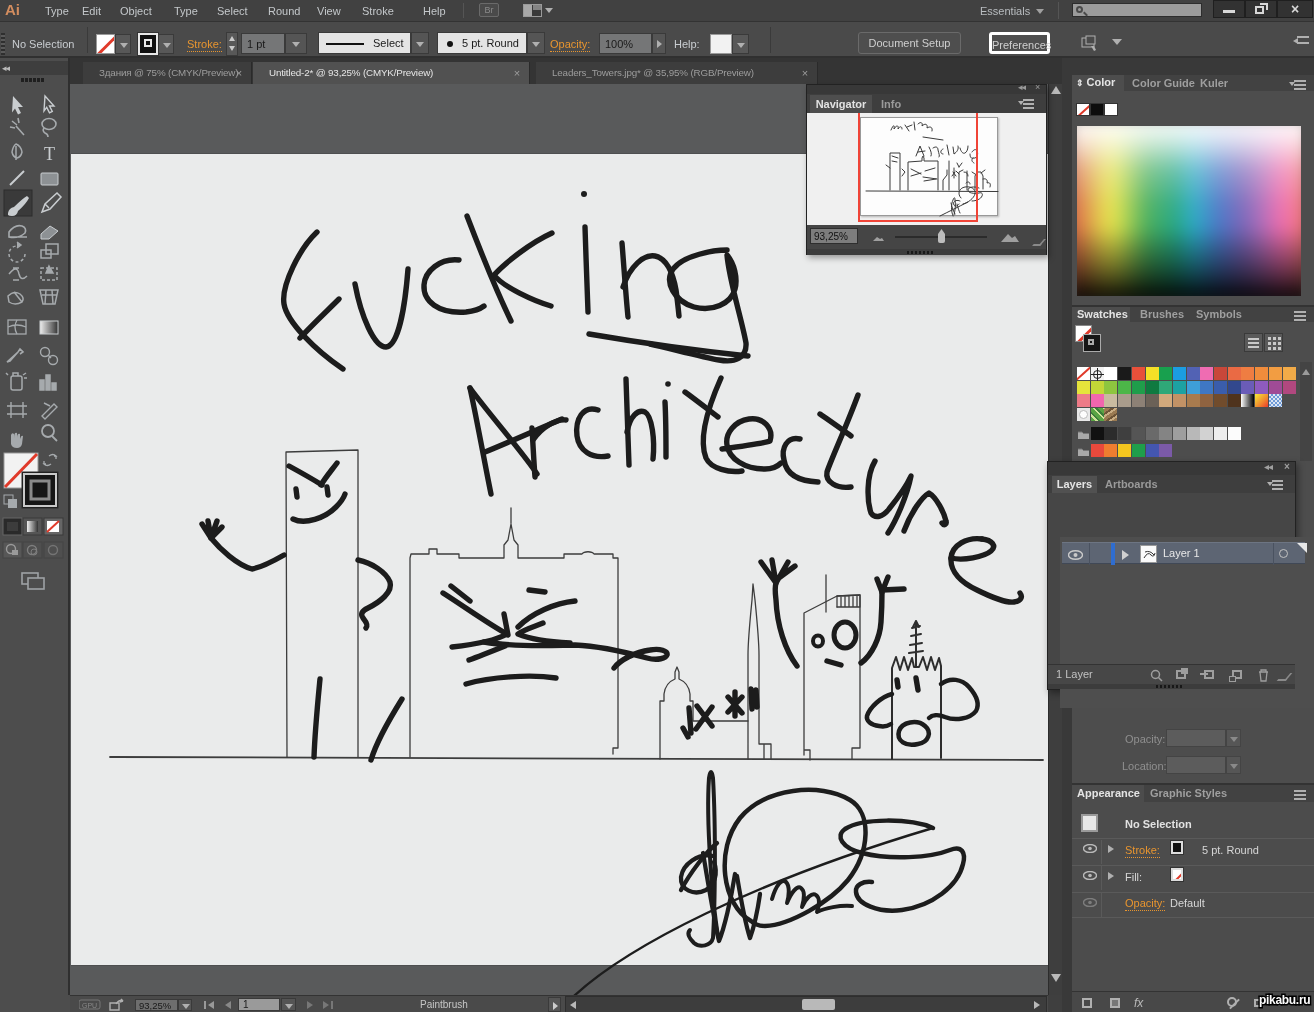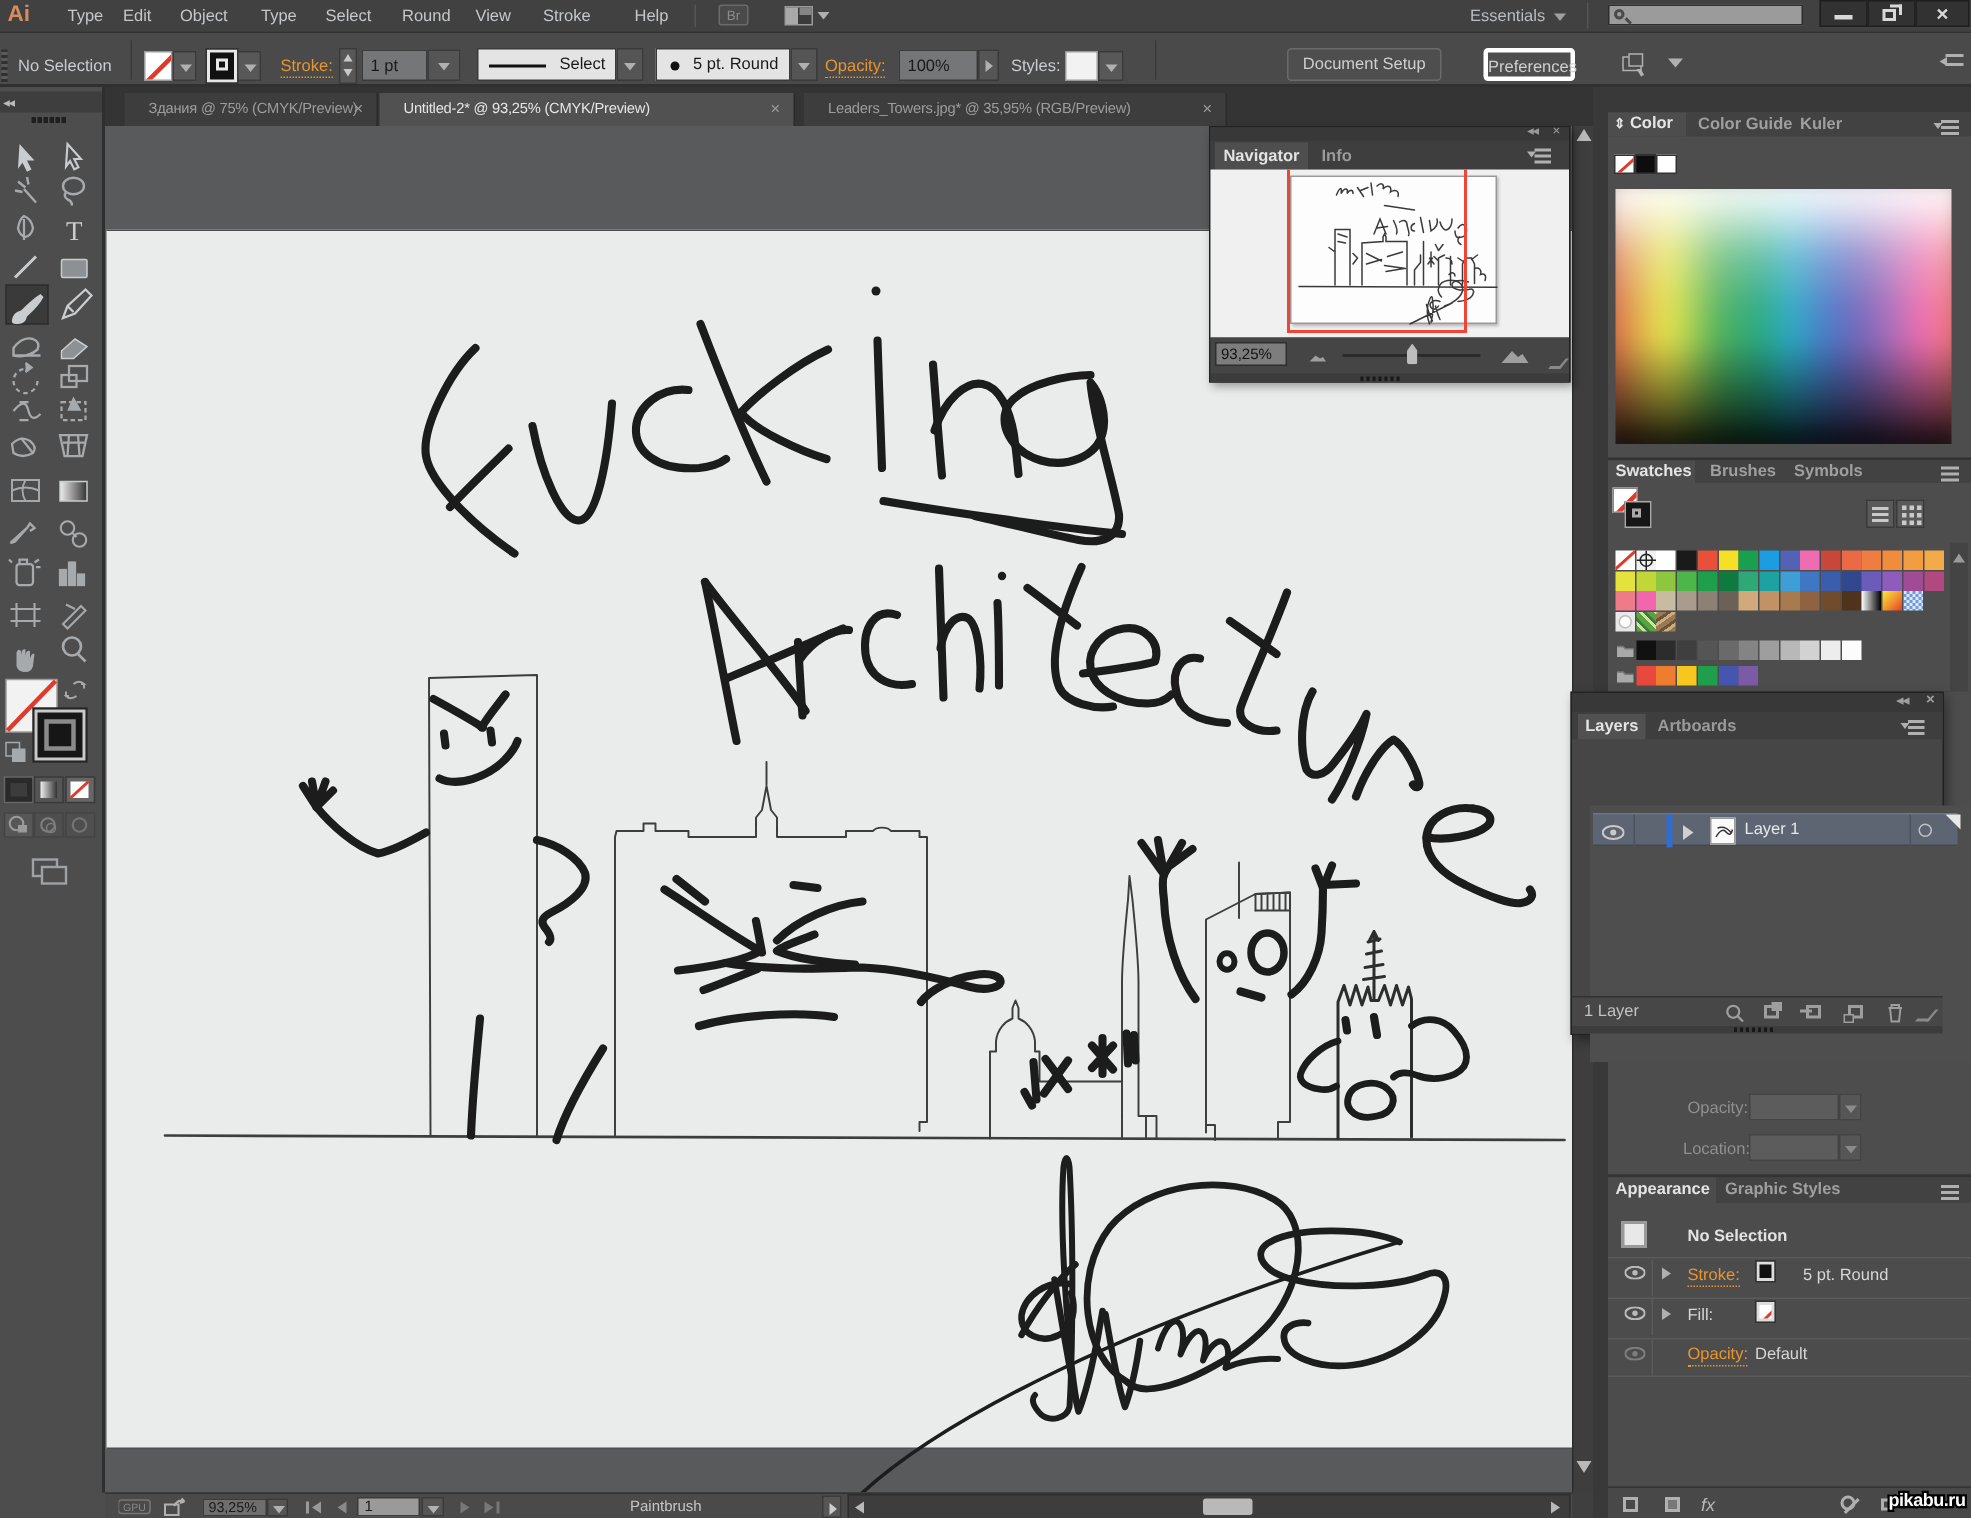--- a/index.html
+++ b/index.html
@@ -99,21 +99,21 @@
     <span style="position:absolute;left:24px">5 pt. Round</span>
   </div>
   <div class="abs" style="left:527px;top:10px;width:18px;height:22px;background:#555;border:1px solid #3a3a3a">
     <div class="abs" style="left:4px;top:9px;border-left:4px solid transparent;border-right:4px solid transparent;border-top:5px solid #b0b0b0"></div>
   </div>
   <span class="abs orange" style="left:550px;top:16px;">Opacity:</span>
   <div class="abs" style="left:599px;top:11px;width:53px;height:21px;background:#757677;border:1px solid #3a3a3a;color:#1a1a1a;font-size:11px;line-height:20px;padding-left:5px;">100%</div>
   <div class="abs" style="left:652px;top:11px;width:14px;height:21px;background:#555;border:1px solid #3a3a3a">
     <div class="abs" style="left:4px;top:6px;border-top:4px solid transparent;border-bottom:4px solid transparent;border-left:5px solid #b0b0b0"></div>
   </div>
-  <span class="abs" style="left:674px;top:16px;">Styles:</span>
+  <span class="abs" style="left:674px;top:16px;">Help:</span>
   <div class="abs" style="left:710px;top:12px;width:22px;height:20px;background:#f2f2f2;border:1px solid #9a9a9a"></div>
   <div class="abs" style="left:732px;top:12px;width:17px;height:20px;background:#585858;border:1px solid #3a3a3a">
     <div class="abs" style="left:4px;top:8px;border-left:4px solid transparent;border-right:4px solid transparent;border-top:5px solid #b0b0b0"></div>
   </div>
   <div class="abs" style="left:770px;top:5px;width:1px;height:26px;background:#3a3a3a"></div>
   <div class="abs" style="left:858px;top:10px;width:103px;height:22px;background:#4e4e4e;border:1px solid #6a6a6a;border-radius:3px;text-align:center;line-height:20px;color:#cfcfcf">Document Setup</div>
   <div class="abs" style="left:989px;top:10px;width:61px;height:22px;background:#4e4e4e;border:3px solid #ffffff;border-radius:3px;text-align:center;line-height:20px;color:#cfcfcf">Preferences</div>
   <svg class="abs" style="left:1081px;top:12px" width="22" height="18">
       <rect x="1" y="4" width="12" height="9" fill="none" stroke="#b0b0b0"></rect>
       <rect x="5" y="2" width="9" height="8" fill="#4a4a4a" stroke="#b0b0b0"></rect>

